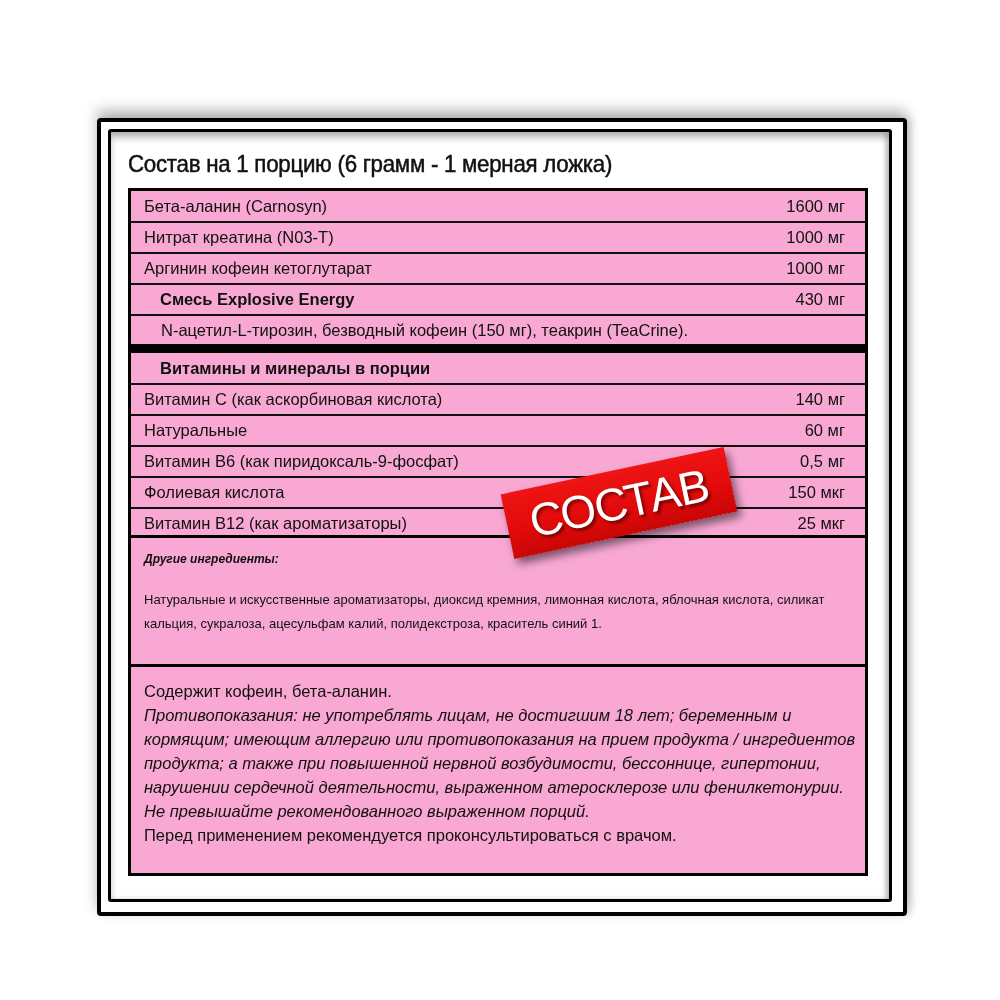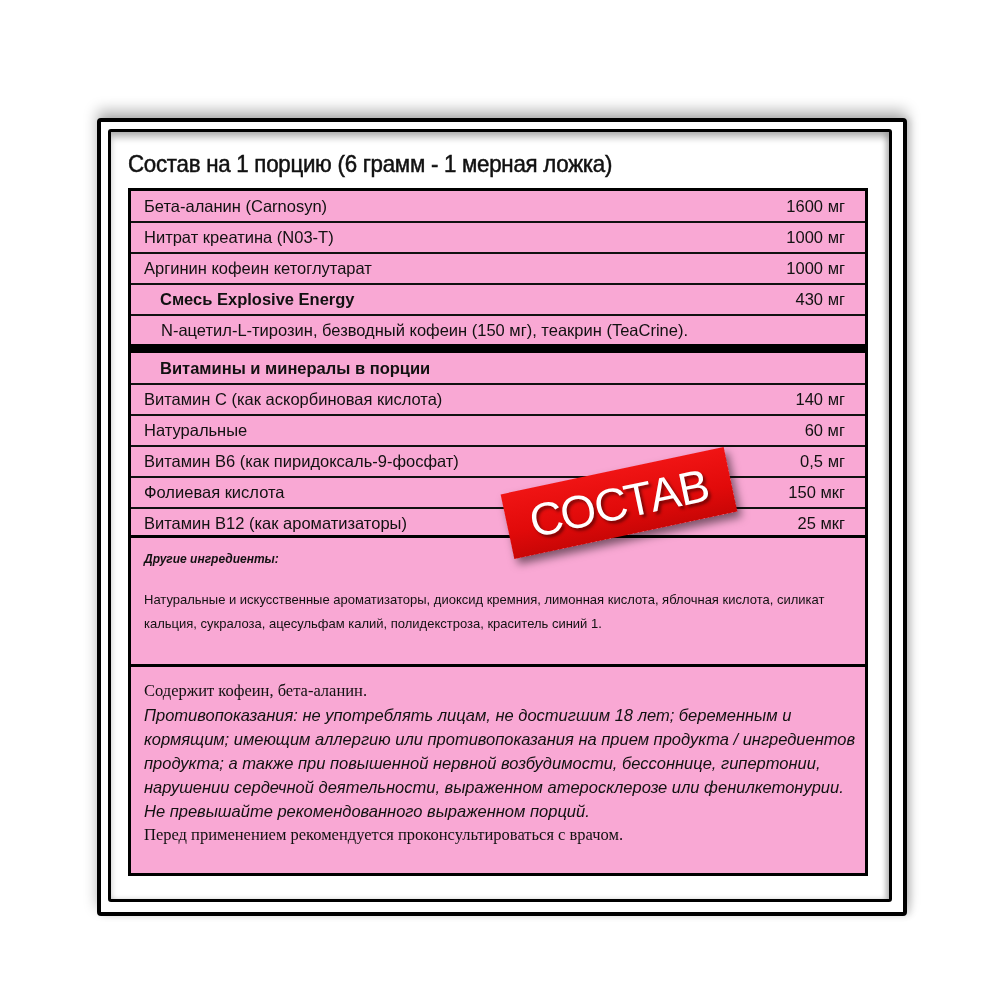--- a/index.html
+++ b/index.html
@@ -35,21 +35,21 @@
   .row .name { position:absolute; left:13px; }
   .row .amt { position:absolute; right:20px; }
   .row.bold .name { font-weight:bold;margin-left:16px; }
   .row.sub .name { left:30px; }
   .row.noline { border-bottom:none; }
   .bar { position:absolute; left:0; right:0; background:#000; }
   .other-title { position:absolute; left:13px; top:14px; font-size:12px; font-weight:bold;font-style:italic; }
   .other-text { position:absolute; left:13px; top:50px; width:700px; font-size:13px; line-height:24px; }
   .warn-text { position:absolute; left:13px; top:12px; width:715px; font-size:16.5px; line-height:24px; }
   .warn-text .it { font-style:italic; display:block; }
-  .warn-text .nl { display:block;font-family:Liberation Serif, serif; }
+  .warn-text .nl { display:block; }
   .sticker {
     position:absolute; left:505px; top:470px; width:228px; height:66px;
     background:linear-gradient(180deg,#f01414 0%, #e10a0a 60%, #c90606 100%);
     transform:rotate(-12deg); transform-origin:center;
     box-shadow: 3px 6px 8px rgba(0,0,0,0.5);
     color:#fff; font-size:46px; line-height:66px; text-align:center; letter-spacing:-1px;
     text-shadow:2px 3px 3px rgba(0,0,0,0.45);
   }
 </style>
 </head>

